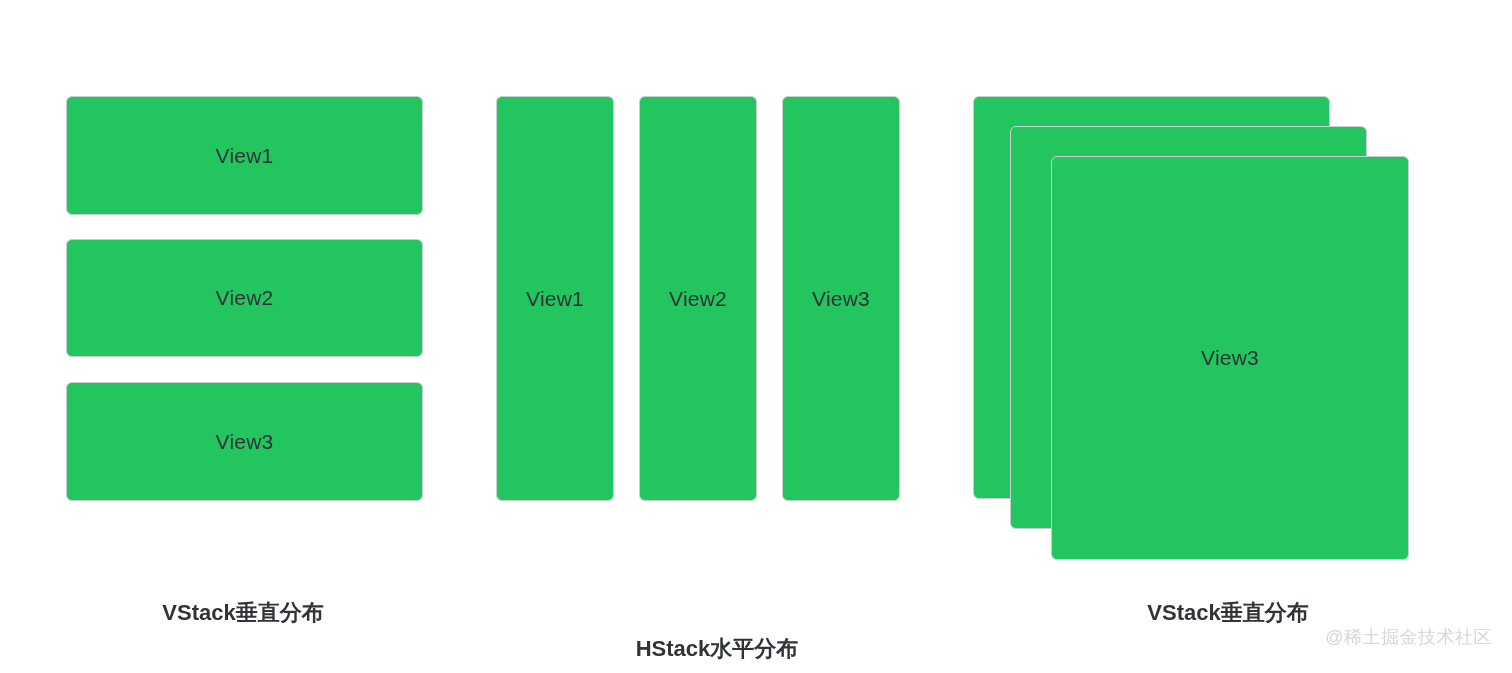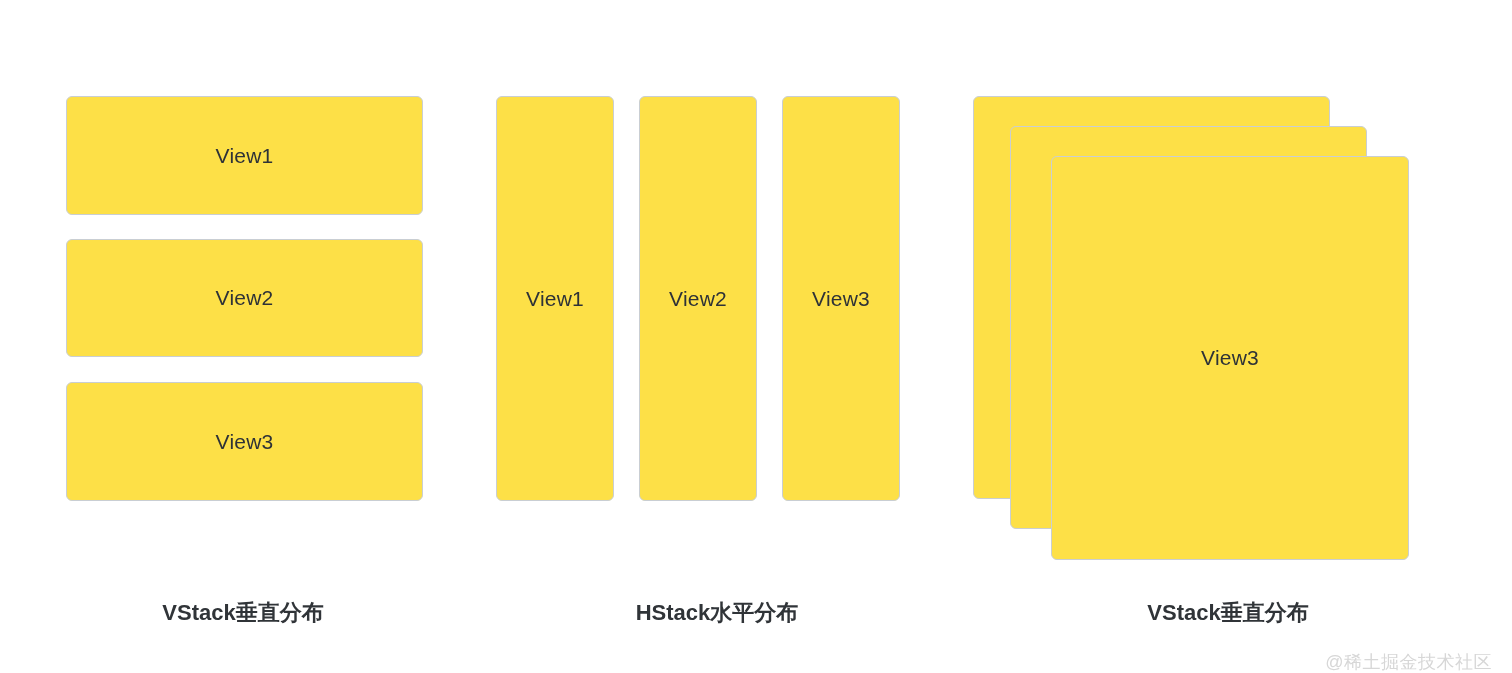--- a/index.html
+++ b/index.html
@@ -10,21 +10,21 @@
   }
   .canvas {
     position: relative;
     width: 1512px;
     height: 673px;
     background: #ffffff;
     overflow: hidden;
   }
   .box {
     position: absolute;
-    background: #fde047;
+    background: #22c55e;
     border: 1px solid #c9ced3;
     border-radius: 6px;
     display: flex;
     align-items: center;
     justify-content: center;
     box-sizing: border-box;
   }
   .box-label {
     font-size: 21px;
     color: #2e3237;
@@ -45,25 +45,25 @@
   .caption {
     position: absolute;
     top: 598px;
     transform: translateX(-50%);
     font-size: 22px;
     font-weight: 600;
     color: #303438;
     white-space: nowrap;
   }
   #caption-vstack { left: 243px; }
-  #caption-hstack { left: 717px; }
+  #caption-hstack { left: 717px; margin-top: 36px; }
   #caption-zstack { left: 1228px; }
   .watermark {
     position: absolute;
-    top: 650px;
+    top: 625px;
     right: 20px;
     font-size: 18px;
     color: #d7d7d7;
     letter-spacing: 0.5px;
   }
 </style>
 </head>
 <body>
 
 <div class="canvas">

